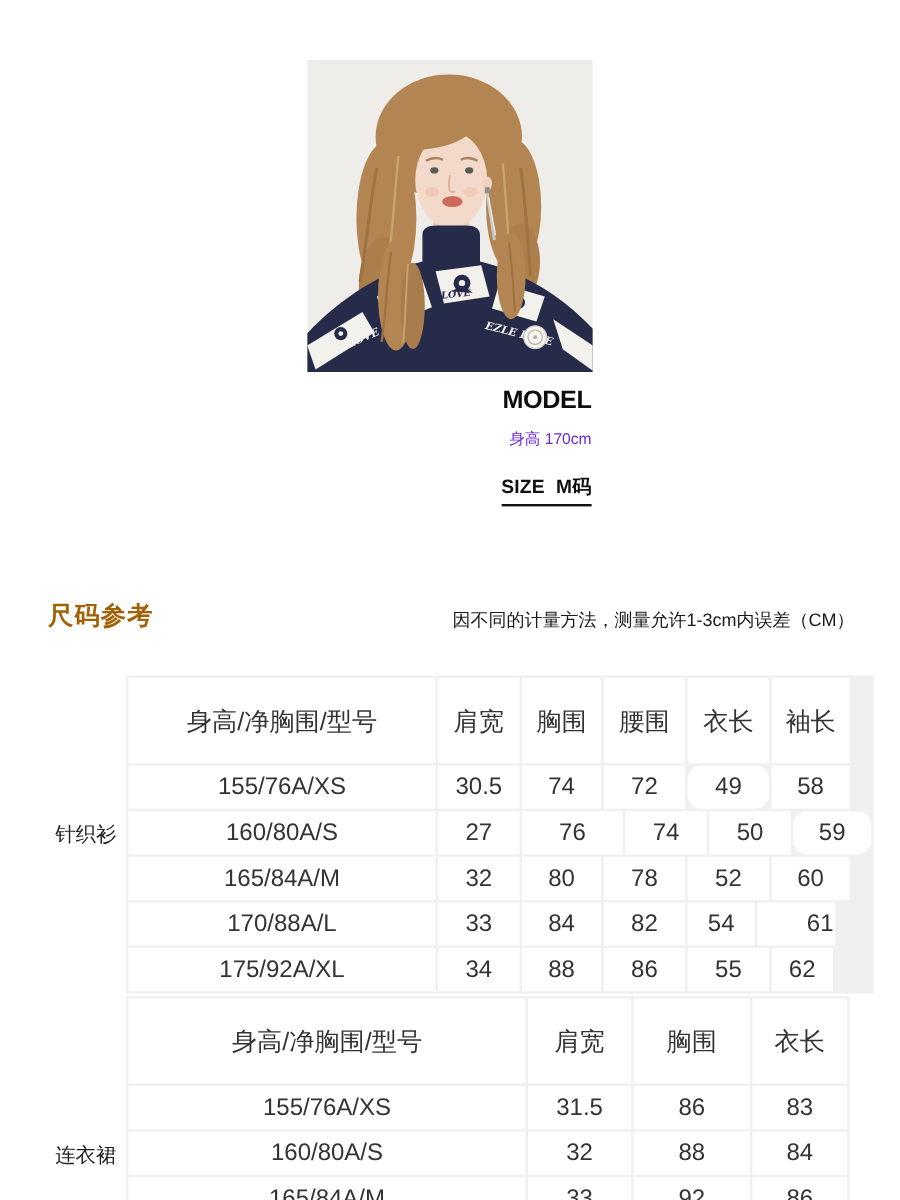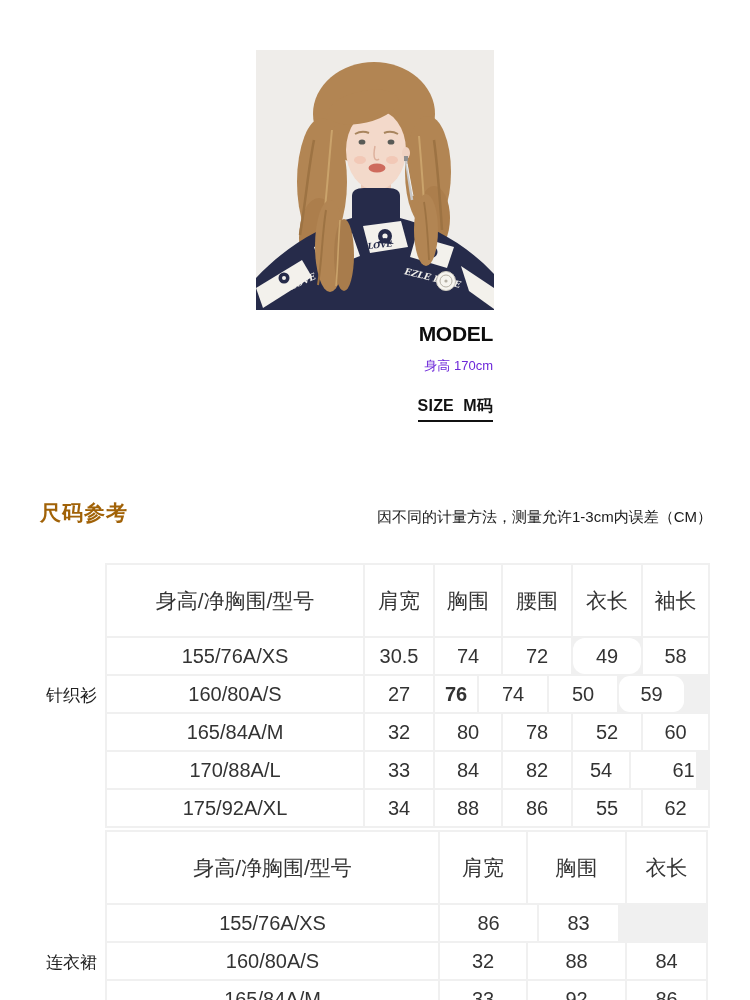--- a/index.html
+++ b/index.html
@@ -168,21 +168,21 @@
         <div class="tcell" style="width: 256px;">155/76A/XS</div>
         <div class="tcell" style="width: 68px;">30.5</div>
         <div class="tcell" style="width: 66px;">74</div>
         <div class="tcell" style="width: 68px;">72</div>
         <div class="tcell" style="width: 68px; border-radius: 12px;">49</div>
         <div class="tcell" style="width: 65px;">58</div>
       </div>
       <div class="trow">
         <div class="tcell" style="width: 256px;">160/80A/S</div>
         <div class="tcell" style="width: 68px;">27</div>
-        <div class="tcell" style="width: 42px; font-weight: bold;">76</div>
+        <div class="tcell" style="width: 84px;">76</div>
         <div class="tcell" style="width: 68px;">74</div>
         <div class="tcell" style="width: 68px;">50</div>
         <div class="tcell" style="width: 65px; border-radius: 11px;">59</div>
       </div>
       <div class="trow">
         <div class="tcell" style="width: 256px;">165/84A/M</div>
         <div class="tcell" style="width: 68px;">32</div>
         <div class="tcell" style="width: 66px;">80</div>
         <div class="tcell" style="width: 68px;">78</div>
         <div class="tcell" style="width: 68px;">52</div>
@@ -195,32 +195,33 @@
         <div class="tcell" style="width: 68px;">82</div>
         <div class="tcell" style="width: 56px;">54</div>
         <div class="tcell" style="width: 65px; padding-left: 40px;">61</div>
       </div>
       <div class="trow">
         <div class="tcell" style="width: 256px;">175/92A/XL</div>
         <div class="tcell" style="width: 68px;">34</div>
         <div class="tcell" style="width: 66px;">88</div>
         <div class="tcell" style="width: 68px;">86</div>
         <div class="tcell" style="width: 68px;">55</div>
-        <div class="tcell" style="width: 65px;">62</div>
+        <div class="tcell" style="width: 51px;">62</div>
       </div>
     </div>
   <div class="stable" id="table-1">
       <div class="trow thead">
         <div class="tcell" style="width: 331px;">身高/净胸围/型号</div>
         <div class="tcell" style="width: 86px;">肩宽</div>
         <div class="tcell" style="width: 97px;">胸围</div>
         <div class="tcell" style="width: 79px;">衣长</div>
       </div>
       <div class="trow">
         <div class="tcell" style="width: 331px;">155/76A/XS</div>
+        <div class="tcell" style="width: 86px;">31.5</div>
         <div class="tcell" style="width: 97px;">86</div>
         <div class="tcell" style="width: 79px;">83</div>
       </div>
       <div class="trow">
         <div class="tcell" style="width: 331px;">160/80A/S</div>
         <div class="tcell" style="width: 86px;">32</div>
         <div class="tcell" style="width: 97px;">88</div>
         <div class="tcell" style="width: 79px;">84</div>
       </div>
       <div class="trow">

